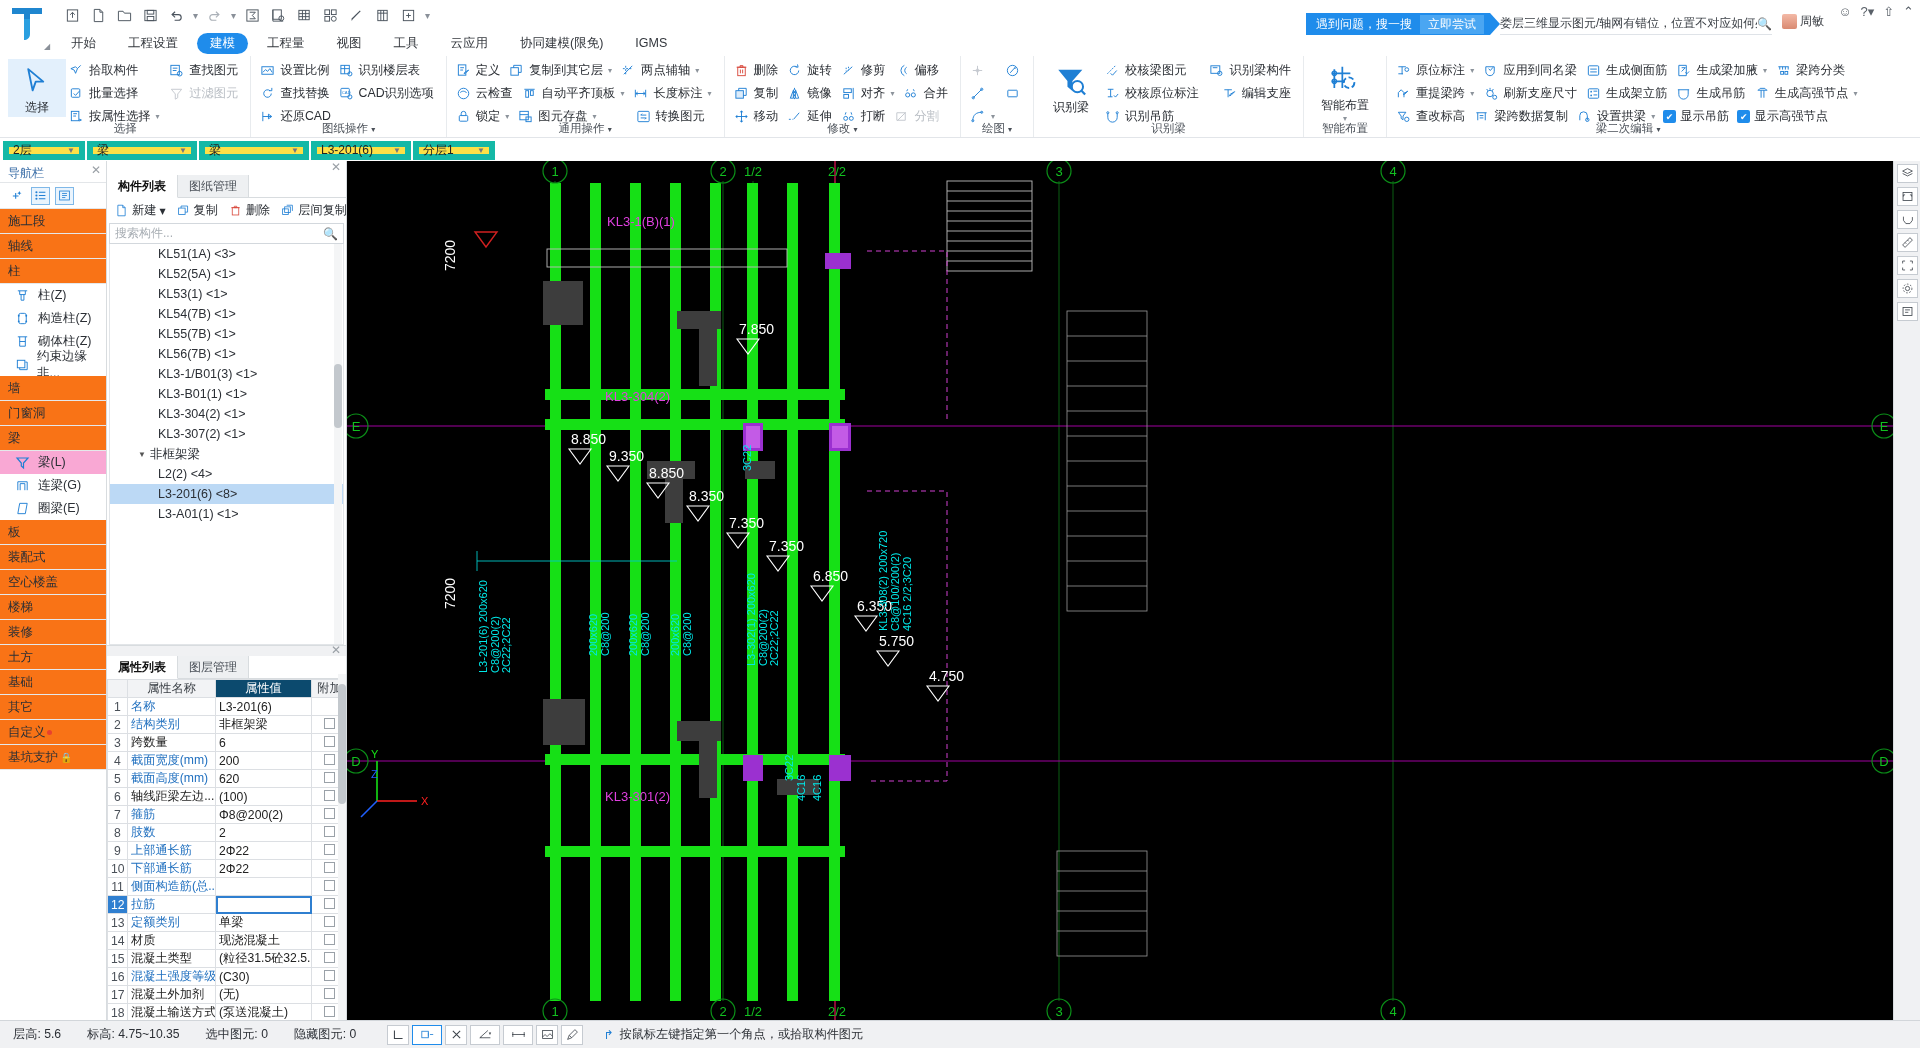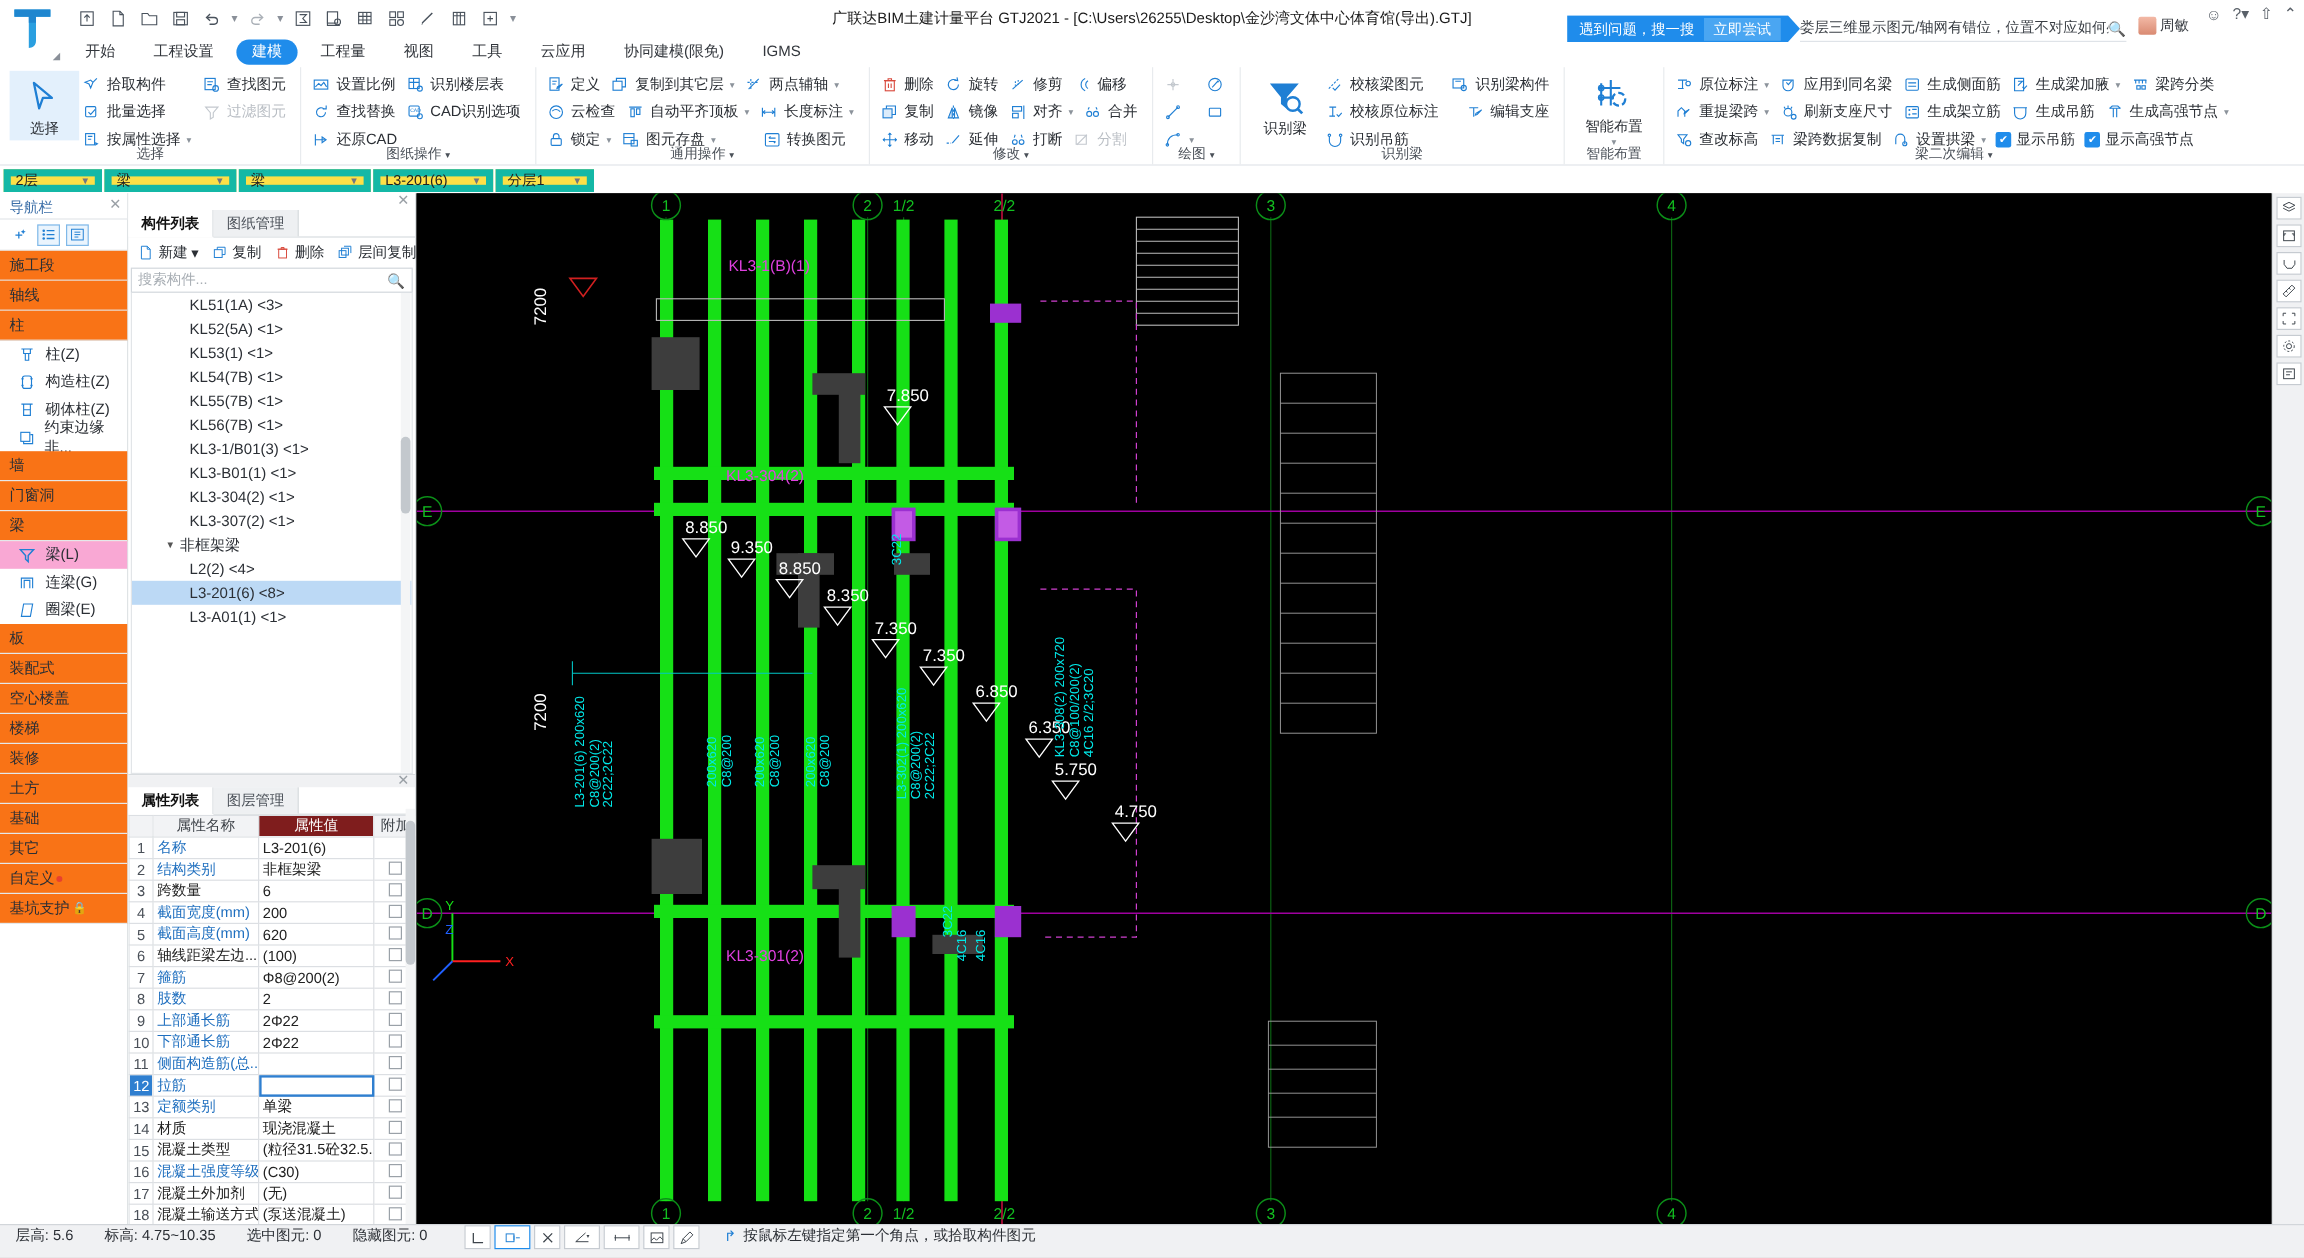--- a/index.html
+++ b/index.html
@@ -147,21 +147,21 @@
   
   .prop { border-top: 1px solid #d8dcdf; display: flex; flex-direction: column; height: 375px; position:relative;}
   .prop .pbar { height: 10px; position: relative; background:#f0f1f3;}
   .prop .pbar .x { position: absolute; right: 5px; top: -3px; color: #9aa0a6; font-size: 12px; }
   table.ptab { border-collapse: collapse; width: 100%; table-layout: fixed; }
   table.ptab th, table.ptab td {
     border: 1px solid #dcdfe3; height: 17px; font-size: 12.2px; padding: 0 3px;
     white-space: nowrap; overflow: hidden;
   }
   table.ptab th { background: #f2f3f5; color: #3a3f45; font-weight: normal; text-align: center; }
-  table.ptab th.v { background: #7f1d1d; color: #fff; }
+  table.ptab th.v { background: #0c4a6e; color: #fff; }
   table.ptab td.n { text-align: center; color: #4a5058; width: 20px; }
   table.ptab td.k { width: 88px; }
   table.ptab td.k.blue { color: #1f6fbf; }
   table.ptab td.val { width: 96px; }
   table.ptab tr.sel td.n { background: #2f7fd0; color: #fff; }
   table.ptab tr.sel td.val { outline: 2px solid #2f7fd0; outline-offset: -2px; }
   table.ptab td.att { width: 36px; text-align: center; }
   .cbox { width: 11px; height: 11px; border: 1px solid #9aa1a8; display: inline-block; background: #fff; }
   .prop-scroll { position: absolute; right: 0px; top: 28px; width: 8px; bottom: 0; background: #f4f5f6; }
   .prop-scroll .thumb { position: absolute; top: 10px; left: 0; width: 8px; height: 120px; background: #c3c8cd; border-radius: 4px; }
@@ -169,21 +169,21 @@
   
   .canvaswrap { flex: 1; position: relative; background: #000; overflow: hidden; }
   .canvas-svg { position: absolute; left: 0; top: 0; }
   .rightbar { width: 27px; background: #f0f1f3; border-left: 1px solid #d8dcdf; display: flex; flex-direction: column; align-items: center; padding-top: 3px; gap: 4px;}
   .rightbar .rb { width: 21px; height: 19px; border: 1px solid #c6cbd1; background: #fff; display: flex; align-items: center; justify-content: center; color: #3d444b; font-size: 11px;}
 
   
   .statusbar {
     position: absolute; left: 0; right: 0; bottom: 0; height: 28px;
     background: #f0f1f3; border-top: 1px solid #d2d6da;
-    display: flex; align-items: flex-start; font-size: 12.2px; color: #2b2f35;
+    display: flex; align-items: center; font-size: 12.2px; color: #2b2f35;
   }
   .statusbar .sg { padding: 0 13px; white-space: nowrap; }
   .sb-tools { display: flex; align-items: center; gap: 3px; margin-left: 18px;}
   .sb-tools .sb { width: 22px; height: 20px; border: 1px solid #c6cbd1; background: #fff; display:flex; align-items:center; justify-content:center; color:#3d444b;}
   .sb-tools .sb.active { border-color: #1f8ceb; }
   .sb-tools .sb.wide { width: 30px; }
   .sb-hint { margin-left: 20px; display: flex; align-items: center; gap: 6px; color: #2b2f35;}
 </style>
 </head>
 <body>
@@ -274,21 +274,20 @@
           </svg>
         </span>
       <span class="qicon">
           <svg width="15" height="15" viewBox="0 0 16 16">
             <rect x="2.5" y="2.5" width="11" height="11" fill="none" stroke="#49525c"></rect>
             <path d="M8 5.5v5M5.5 8h5" stroke="#49525c"></path>
           </svg>
         </span>
       <span class="sep">▾</span>
     </div>
-    <div class="title-text">广联达BIM土建计量平台 GTJ2021 - [C:\Users\26255\Desktop\金沙湾文体中心体育馆(导出).GTJ]</div>
     <div class="win-right">
       <span>☺</span>
       <span>?▾</span>
       <span>⇧</span>
       <span>⌃</span>
     </div>
   </div>
 
   <div class="searchpill">
     <span>遇到问题，搜一搜</span>

